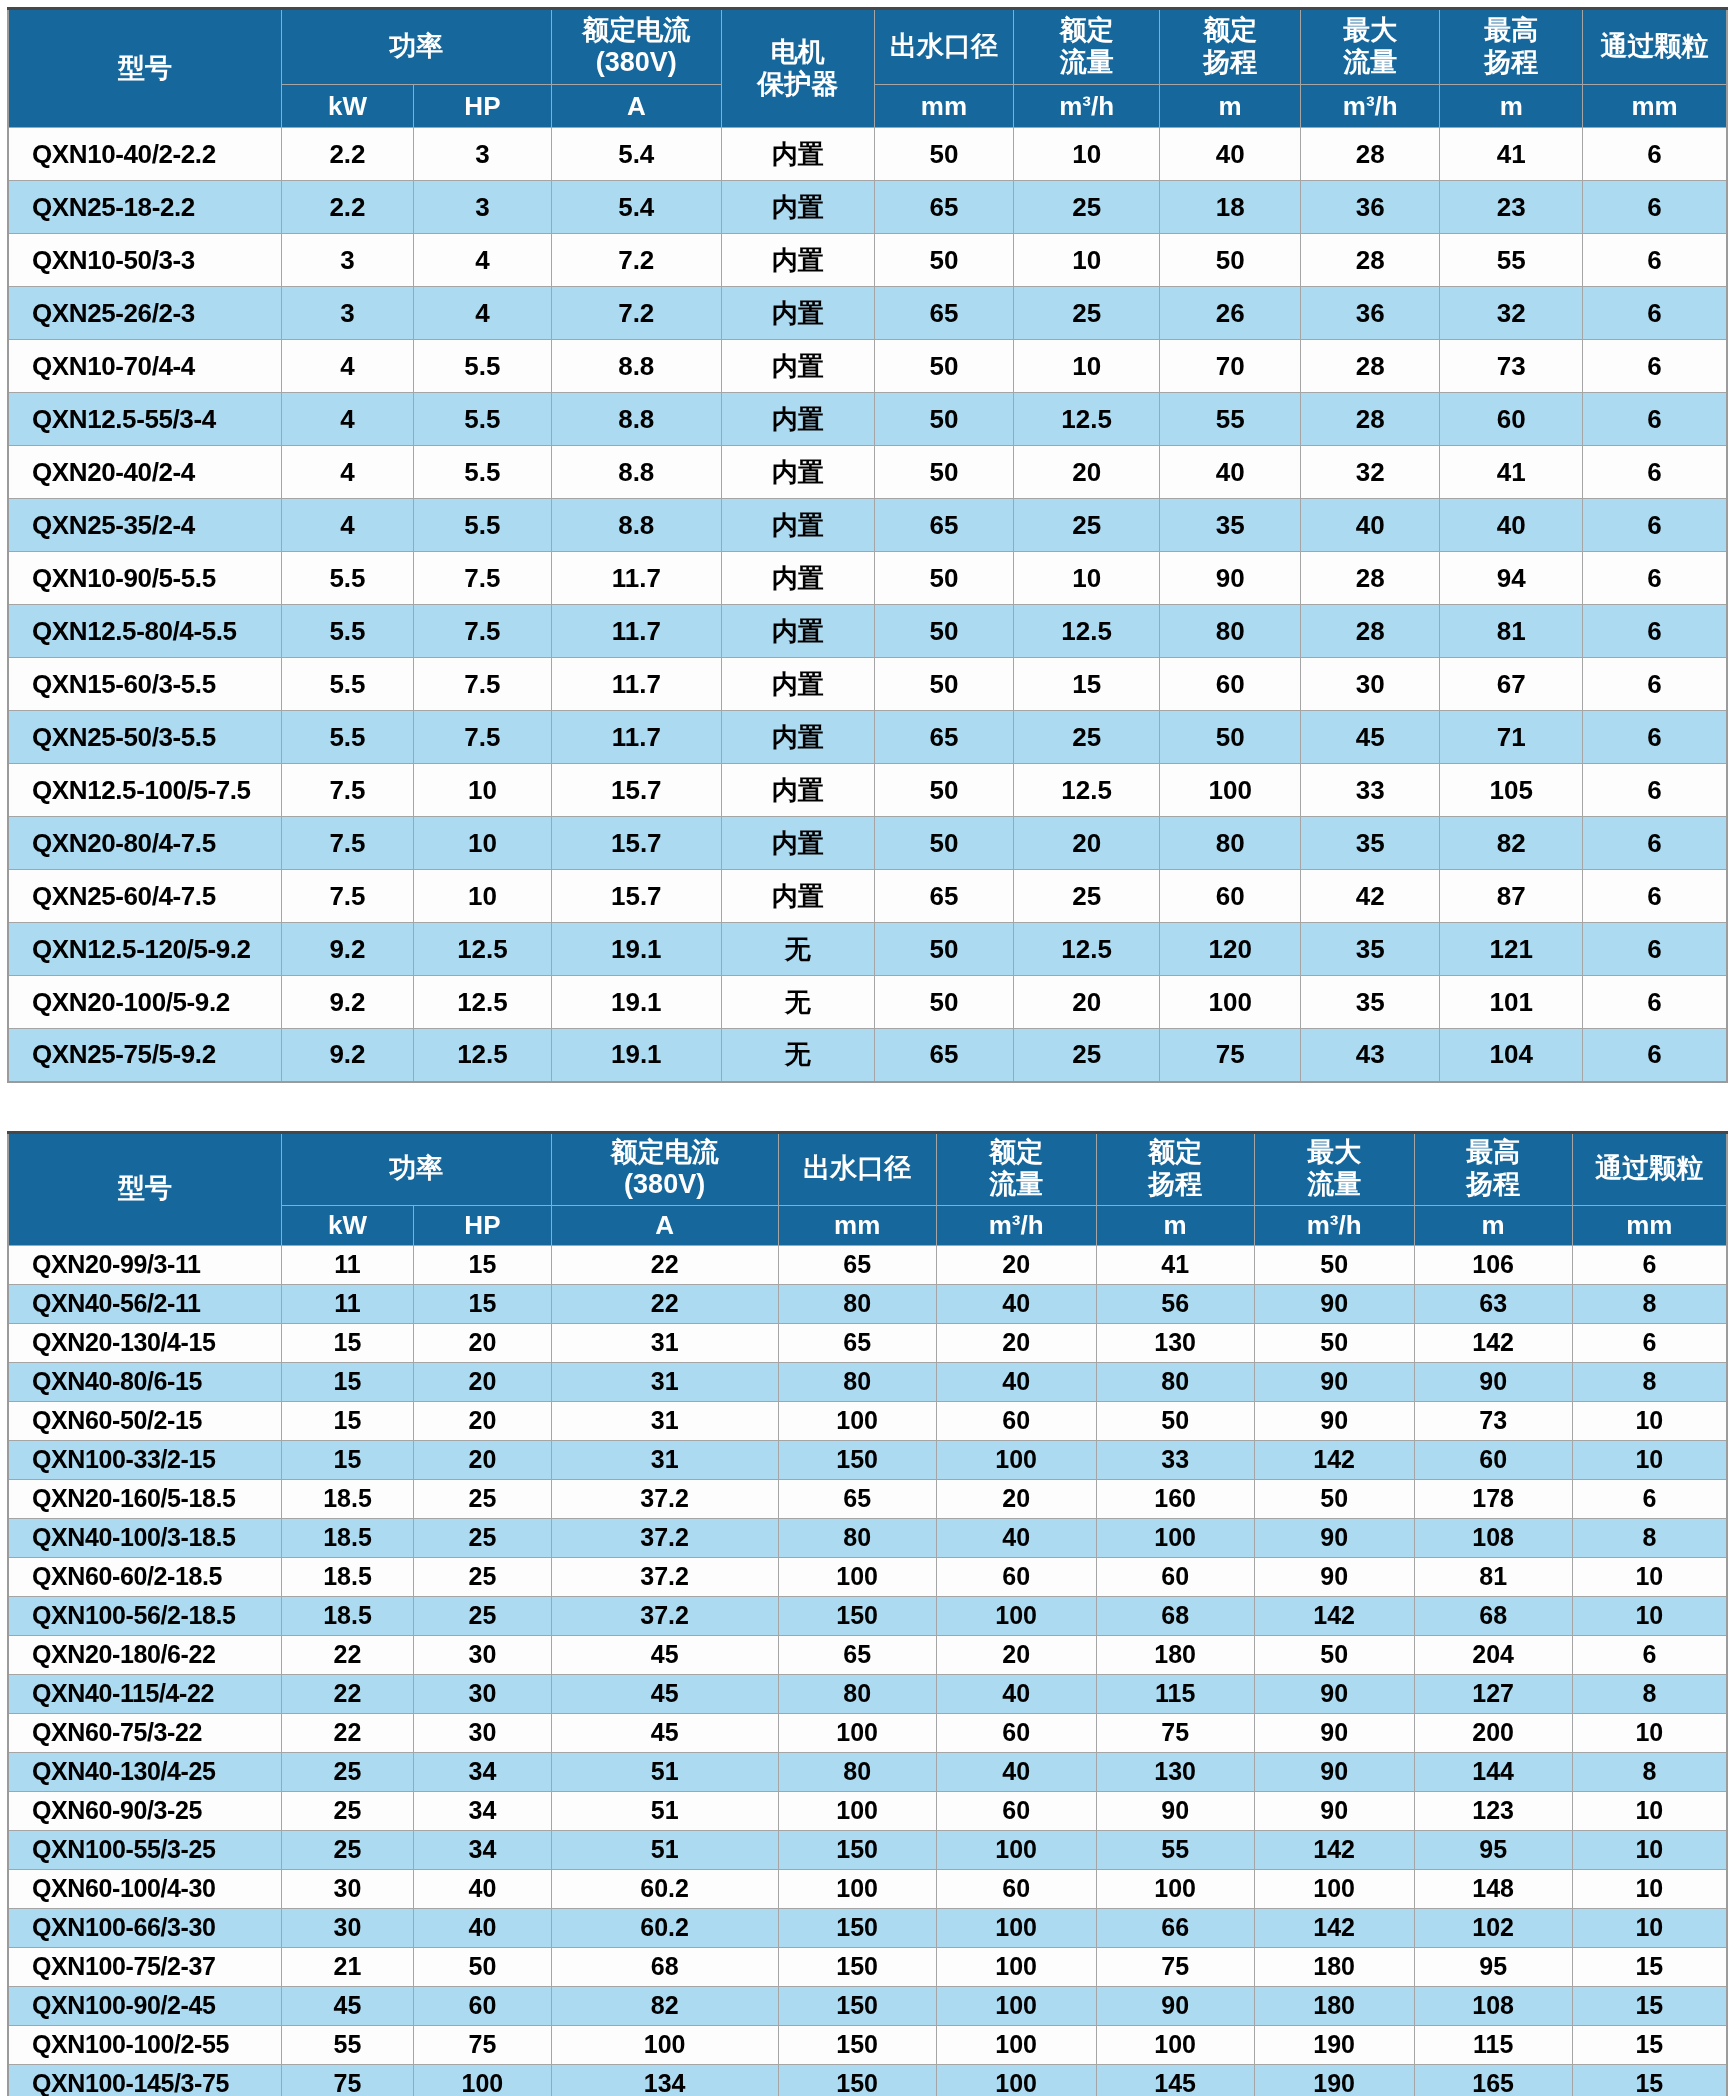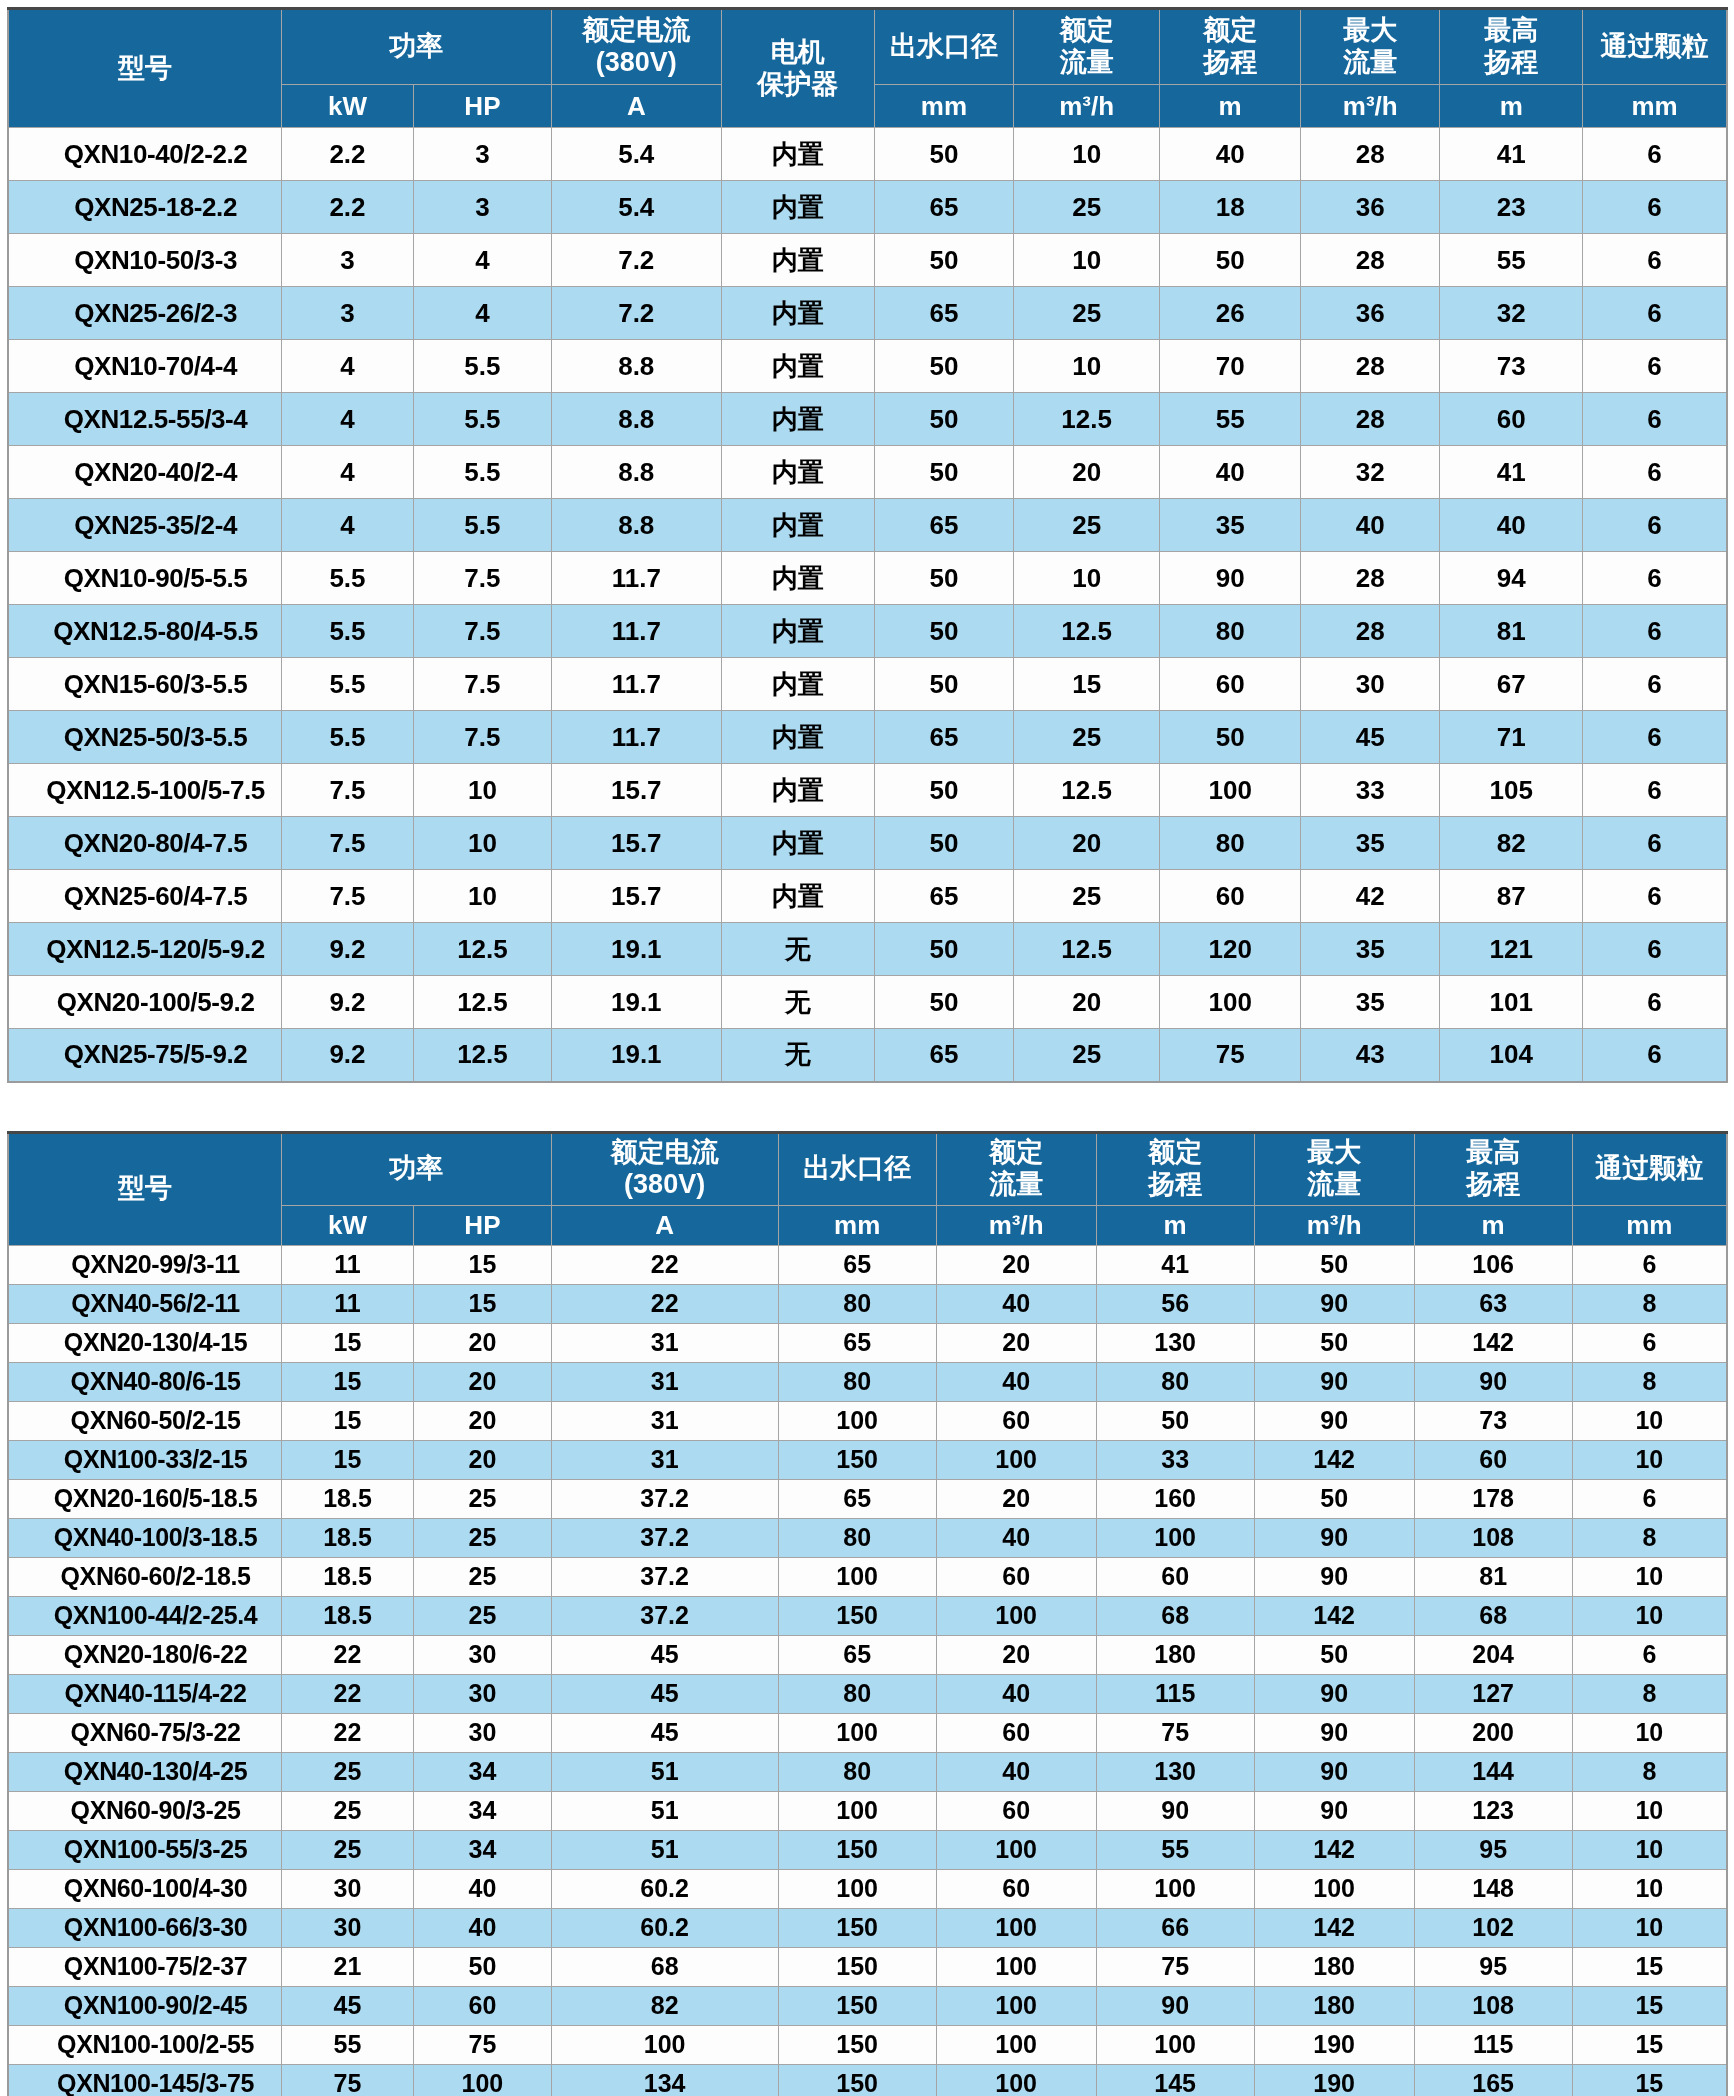--- a/index.html
+++ b/index.html
@@ -39,21 +39,21 @@
     text-align:center;
     vertical-align:middle;
     font-weight:700;
     color:var(--text,#000000);
     background:var(--row,#fdfdfd);
     padding:0 1.7px;
   }
   .t1 tbody td { height:53px; font-size:26px; }
   .t2 tbody td { height:39px; font-size:25px; }
   tbody tr:nth-child(even) td { background:var(--stripe,#acdaf0); }
-  tbody td.model { text-align:center; padding-left:23px; letter-spacing:-0.4px; }
+  tbody td.model { text-align:left; padding-left:23px; letter-spacing:-0.4px; }
   .gap { height:48px; }
 </style>
 </head>
 <body>
 
 <div class="page">
 
   <table class="spec t1">
     <colgroup>
       <col style="width:15.9%">
@@ -484,21 +484,21 @@
           <td>25</td>
           <td>37.2</td>
           <td>100</td>
           <td>60</td>
           <td>60</td>
           <td>90</td>
           <td>81</td>
           <td>10</td>
         </tr>
         <tr>
-          <td class="model">QXN100-44/2-25.4</td>
+          <td class="model">QXN100-56/2-18.5</td>
           <td>18.5</td>
           <td>25</td>
           <td>37.2</td>
           <td>150</td>
           <td>100</td>
           <td>68</td>
           <td>142</td>
           <td>68</td>
           <td>10</td>
         </tr>

